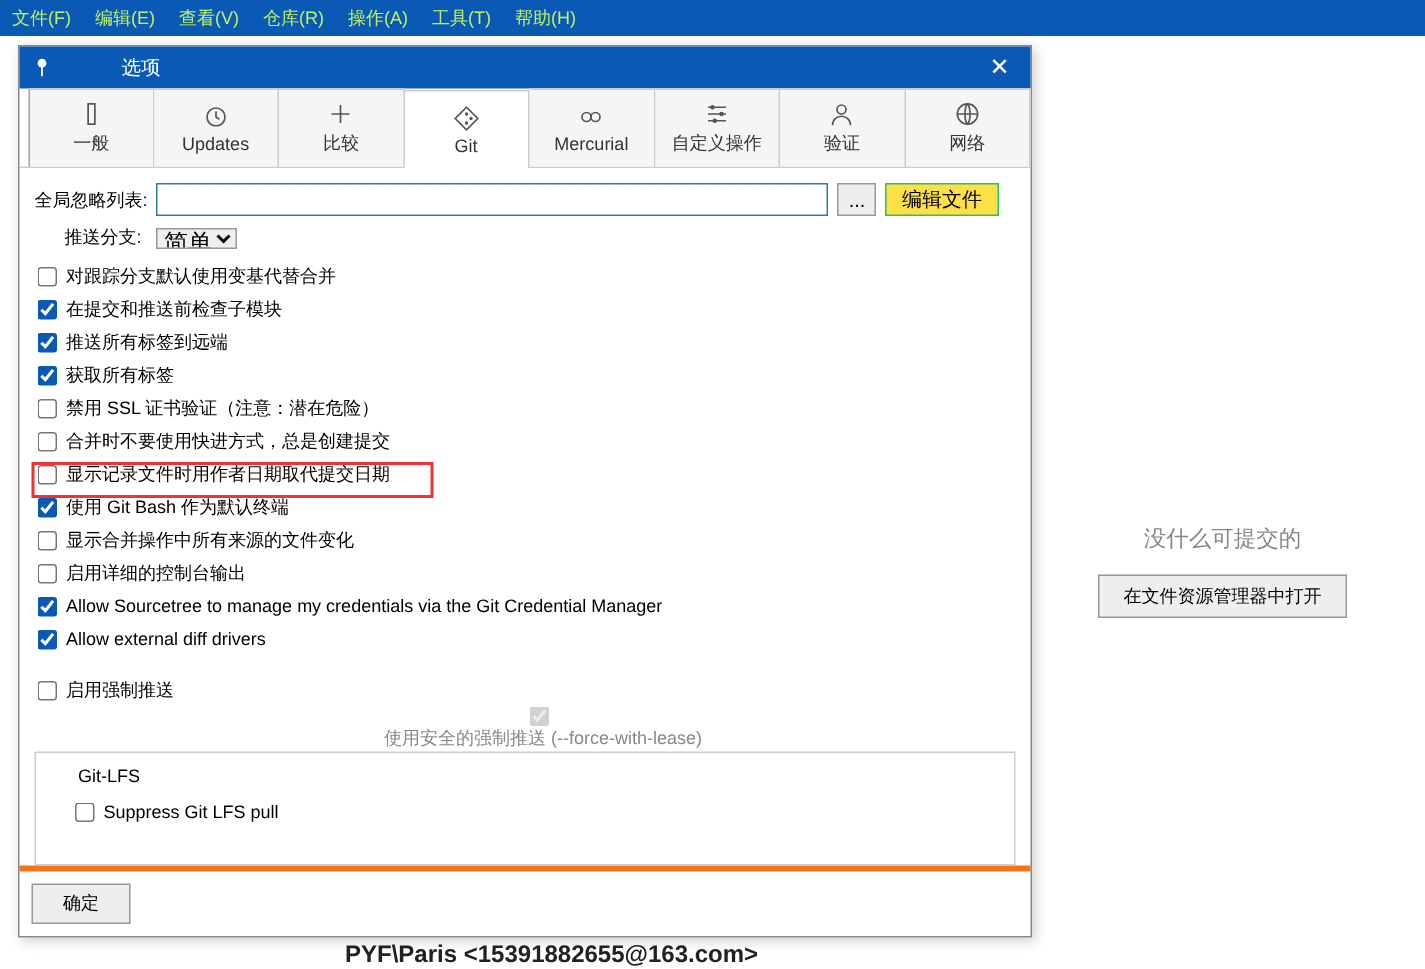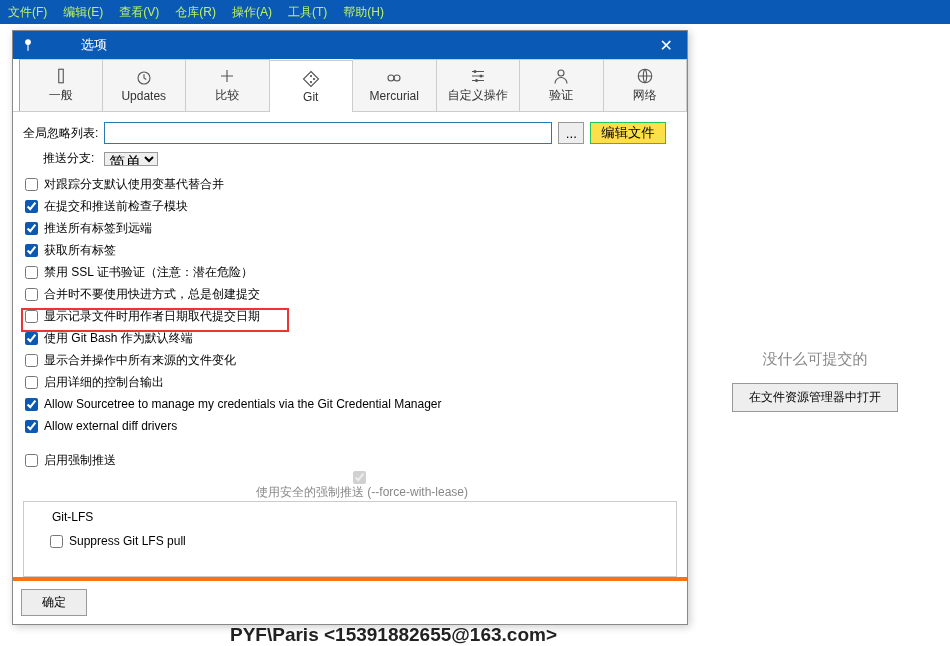--- a/index.html
+++ b/index.html
@@ -2,21 +2,21 @@
 <html><head>
 <meta charset="utf-8">
 <style>
 * { margin: 0; padding: 0; box-sizing: border-box; }
 body { font-family: "Microsoft YaHei", sans-serif; font-size: 12px; background: #fff; width: 950px; height: 646px; overflow: hidden; position: relative; }
 .menubar { background: #0a59b4; color: #bef264; height: 24px; display: flex; align-items: center; padding: 0 8px; gap: 16px; }
 .menubar span { cursor: pointer; }
 .right-panel { position: absolute; right: 20px; top: 350px; text-align: center; width: 230px; }
 .right-panel .msg { color: #888; font-size: 15px; margin-bottom: 14px; text-align: center; }
 .right-panel button { font-size: 12px; padding: 5px 16px; border: 1px solid #999; background: #eee; }
-.footer-line { position: absolute; bottom: 0; left: 230px; font-weight: bold; font-size: 19px; color: #222; }
+.footer-line { position: absolute; bottom: 0; left: 230px; font-weight: bold; font-size: 16px; color: #222; }
 .dialog { position: absolute; left: 12px; top: 30px; width: 676px; height: 595px; background: #fff; border: 1px solid #888; box-shadow: 2px 2px 8px rgba(0,0,0,0.2); display: flex; flex-direction: column; }
 .titlebar { background: #0a59b4; color: #fff; height: 28px; display: flex; align-items: center; padding: 0 8px; font-size: 13px; gap: 40px; }
 .titlebar .icon { width: 14px; height: 14px; margin-right: 6px; }
 .titlebar .close { margin-left: auto; font-size: 16px; cursor: pointer; padding: 0 6px; }
 .tabs { display: flex; border-bottom: 1px solid #ccc; }
 .tab { width: 84px; height: 52px; display: flex; flex-direction: column; align-items: center; justify-content: center; border: 1px solid #ccc; border-bottom: none; border-left: none; background: #f5f5f5; cursor: pointer; gap: 2px; font-size: 12px; color: #333; }
 .tab:first-child { border-left: 1px solid #a3a3a3; margin-left: 6px; justify-content: center; }
 .tab.active { background: #fff; position: relative; top: 1px; }
 .tab svg { height: 18px; }
 .content { flex: 1; padding: 10px 10px 0 10px; overflow: hidden; position: relative; }

